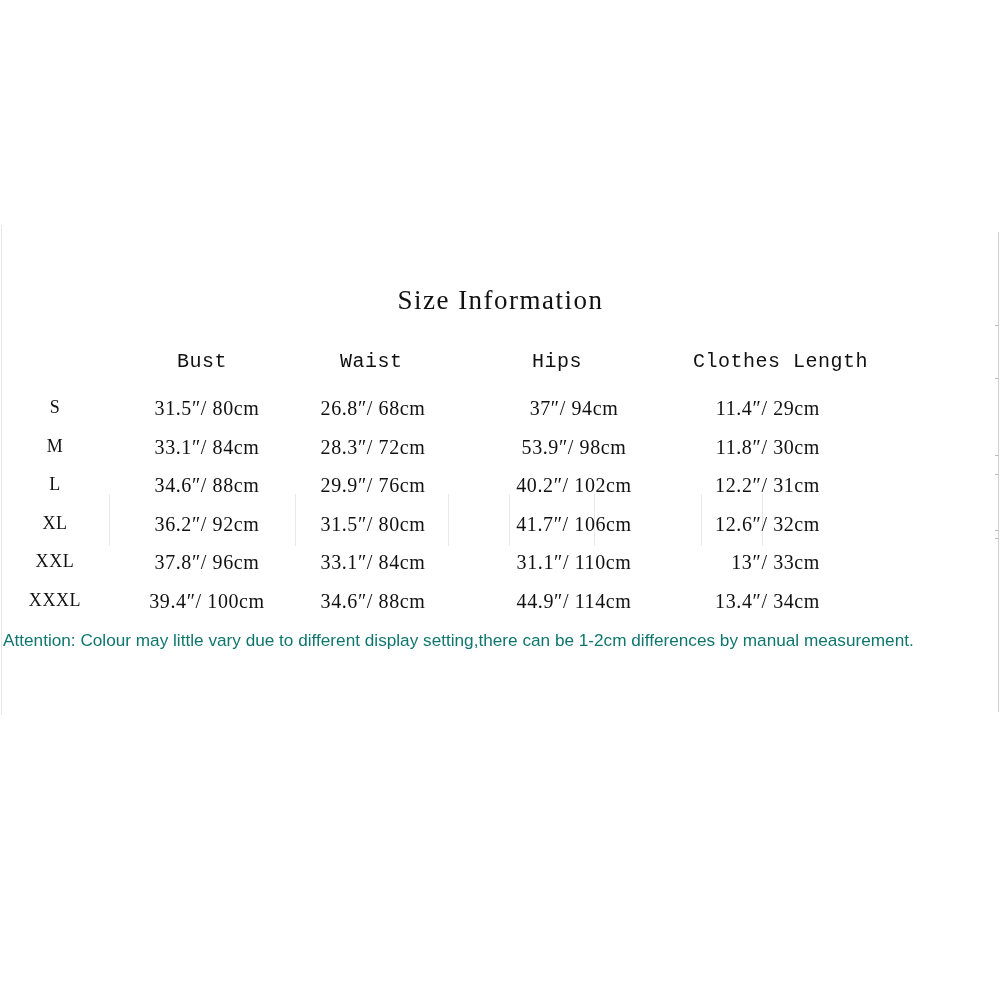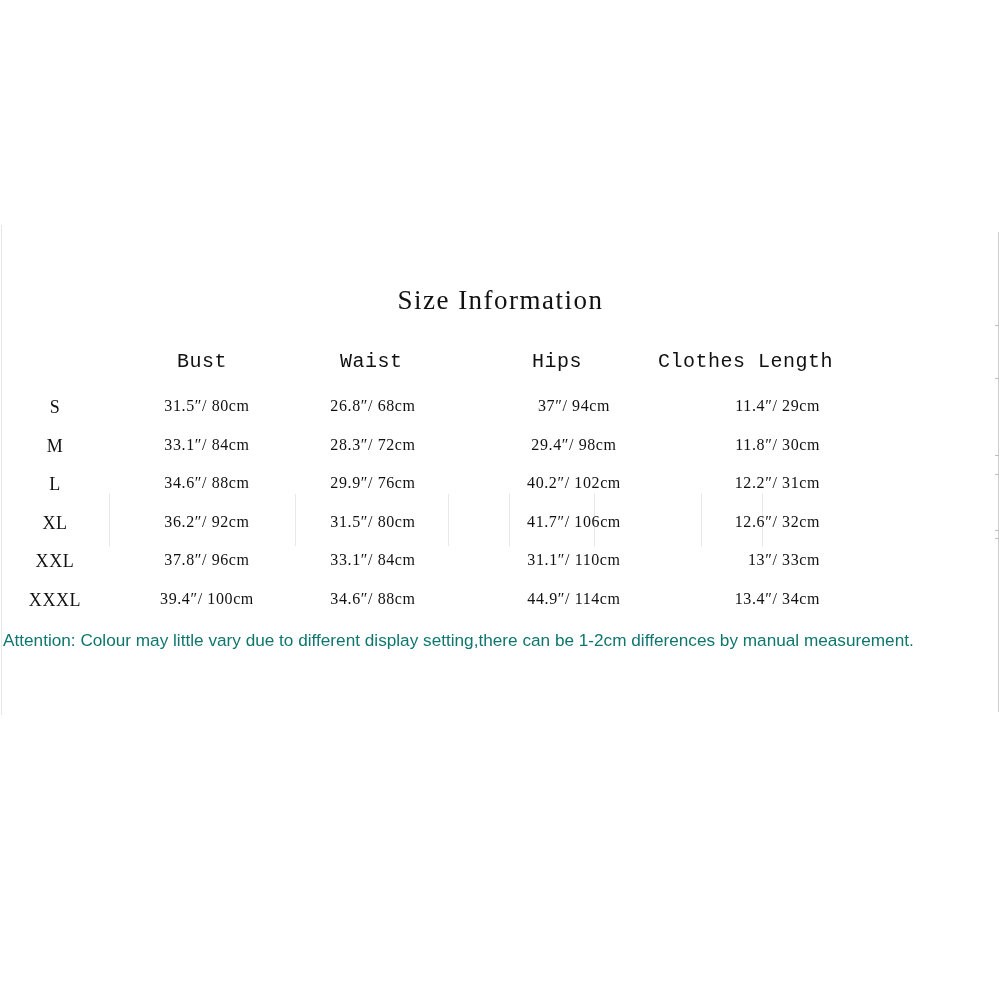--- a/index.html
+++ b/index.html
@@ -56,21 +56,21 @@
       left: 0;
       width: 1001px;
     }
     .row {
       position: relative;
       height: 38.6px;
     }
     .cell {
       position: absolute;
       top: 4px;
-      font-size: 16px;
+      font-size: 20px;
       white-space: nowrap;
       font-family: "Liberation Serif", "DejaVu Serif", serif;
       letter-spacing: 0.6px;
     }
     .size { text-align: center; width: 70px; left: 20px; font-size: 18px; }
     .bust { left: 132px; width: 150px; text-align: center; }
     .waist { left: 298px; width: 150px; text-align: center; font-family: Liberation Serif, serif; }
     .hips { left: 494px; width: 160px; text-align: center; }
     .length { left: 670px; width: 150px; text-align: right; }
 
@@ -102,21 +102,21 @@
 <div class="tick" style="top:474px"></div>
 <div class="tick" style="top:530px"></div>
 <div class="tick" style="top:538px"></div>
 
 <div class="title">Size Information</div>
 
 <div class="headers">
   <span class="hcell" style="left:177px">Bust</span>
   <span class="hcell" style="left:340px">Waist</span>
   <span class="hcell" style="left:532px">Hips</span>
-  <span class="hcell" style="left:658px">Clothes Length</span>
+  <span class="hcell" style="left:693px">Clothes Length</span>
 </div>
 
 <div class="divider" style="left:109px;top:494px;height:52px"></div>
 <div class="divider" style="left:295px;top:494px;height:52px"></div>
 <div class="divider" style="left:448px;top:494px;height:52px"></div>
 <div class="divider" style="left:509px;top:494px;height:52px"></div>
 <div class="divider" style="left:594px;top:494px;height:52px"></div>
 <div class="divider" style="left:701px;top:494px;height:52px"></div>
 <div class="divider" style="left:762px;top:494px;height:52px"></div>
 
@@ -125,21 +125,21 @@
     <span class="cell size">S</span>
     <span class="cell bust">31.5″/ 80cm</span>
     <span class="cell waist">26.8″/ 68cm</span>
     <span class="cell hips">37″/ 94cm</span>
     <span class="cell length">11.4″/ 29cm</span>
   </div>
   <div class="row">
     <span class="cell size">M</span>
     <span class="cell bust">33.1″/ 84cm</span>
     <span class="cell waist">28.3″/ 72cm</span>
-    <span class="cell hips">29.4″/ 98cm</span>
+    <span class="cell hips">53.9″/ 98cm</span>
     <span class="cell length">11.8″/ 30cm</span>
   </div>
   <div class="row">
     <span class="cell size">L</span>
     <span class="cell bust">34.6″/ 88cm</span>
     <span class="cell waist">29.9″/ 76cm</span>
     <span class="cell hips">40.2″/ 102cm</span>
     <span class="cell length">12.2″/ 31cm</span>
   </div>
   <div class="row">

